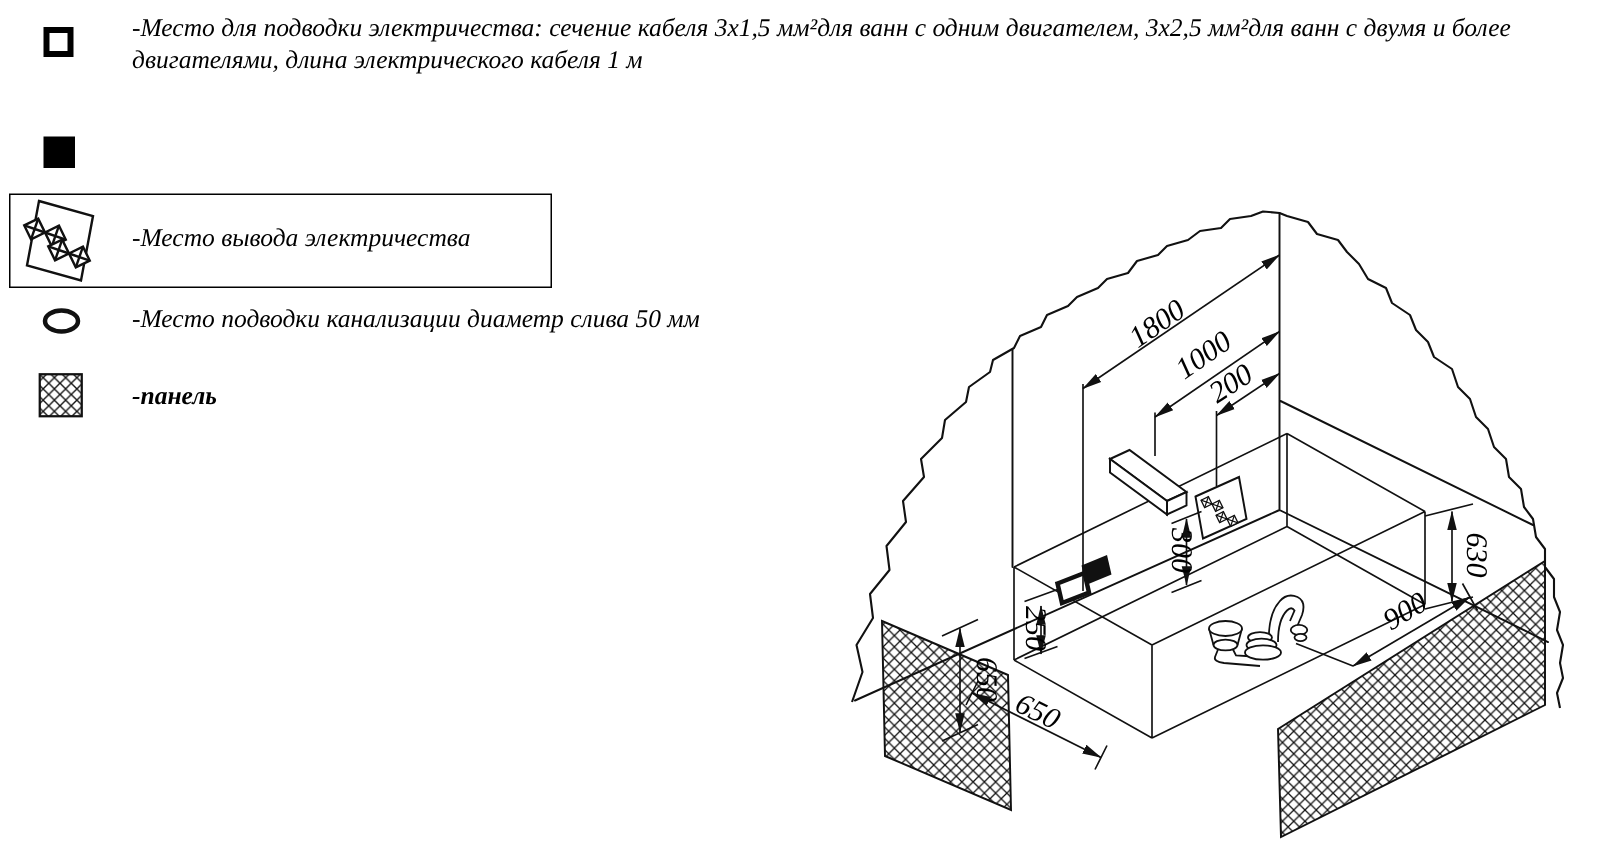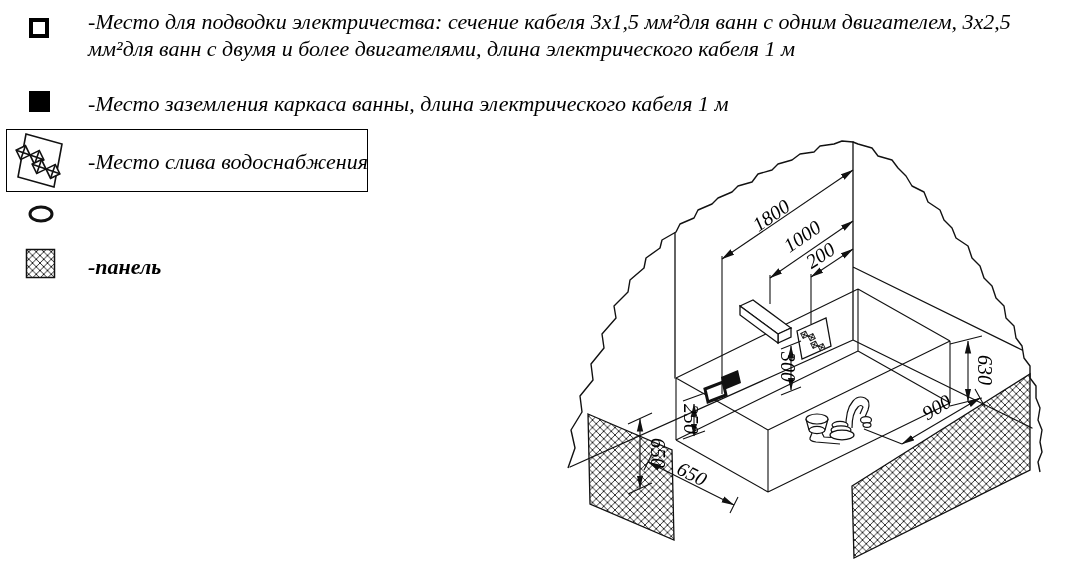--- a/index.html
+++ b/index.html
@@ -1,19 +1,19 @@
 <!DOCTYPE html>
 <html><head>
 <meta charset="utf-8">
 <style>
   html,body{margin:0;padding:0;background:#fff;}
   .page{position:relative;width:1072px;height:573px;background:#ffffff;overflow:hidden;
         font-family:"Liberation Serif",serif;font-style:italic;color:#000;}
   .abs{position:absolute;}
-  .lg-text{font-size:22px;line-height:1.22;}
+  .lg-text{font-size:17px;line-height:1.22;}
   .sym-open-square{width:12px;height:12px;border:4.5px solid #000;background:#fff;}
   .sym-black-square{width:21px;height:21px;background:#000;}
   .water-box{border:1.6px solid #000;background:#fff;}
   .drawing-svg{position:absolute;left:0;top:0;width:1072px;height:573px;pointer-events:none;}
   .ln{stroke:#111;stroke-width:1.3;fill:none;stroke-linecap:round;}
   .thin{stroke:#111;stroke-width:1.1;fill:none;}
   .wv{stroke:#111;stroke-width:1.4;fill:none;stroke-linejoin:round;}
   .wh{fill:#fff;stroke:#111;stroke-width:1.3;}
   .dim{font-family:"Liberation Serif",serif;font-style:italic;font-size:20px;fill:#000;text-anchor:middle;}
 </style>
@@ -21,40 +21,40 @@
 <body>
 
 <div class="page">
 
   <div class="abs" style="left:0;top:0;width:1072px;height:300px;">
 
     <div class="abs sym-open-square" style="left:29px;top:18px;"></div>
     <div class="abs lg-text" style="left:88px;top:9px;width:966px;">-Место для подводки электричества: сечение кабеля 3х1,5 мм²для ванн с одним двигателем, 3х2,5 мм²для ванн с двумя и более двигателями, длина электрического кабеля 1 м</div>
 
     <div class="abs sym-black-square" style="left:29px;top:91px;"></div>
-    <div class="abs lg-text" style="left:88px;top:91px;width:966px;">-Место заземления каркаса ванны, длина электрического кабеля 1 м</div>
 
     <div class="abs water-box" style="left:6px;top:129px;width:360px;height:61px;"></div>
     <svg class="abs" style="left:8px;top:131px;" width="72" height="58" viewBox="0 0 72 58">
       <defs>
         <g id="valveL" fill="#fff" stroke="#111" stroke-width="1.4">
           <rect x="-9" y="-9" width="9" height="9"></rect>
           <rect x="0" y="0" width="9" height="9"></rect>
           <path d="M-9,-9 L0,0 M-9,0 L0,-9 M0,0 L9,9 M0,9 L9,0"></path>
         </g>
       </defs>
       <polygon points="18,3 54,13 46,56 10,46" fill="#fff" stroke="#111" stroke-width="1.6"></polygon>
       <use href="#valveL" transform="translate(22,24) rotate(-26) scale(1.15)"></use>
       <use href="#valveL" transform="translate(38,38) rotate(-26) scale(1.15)"></use>
     </svg>
-    <div class="abs lg-text" style="left:88px;top:149px;">-Место слива водоснабжения</div>
+    <div class="abs lg-text" style="left:88px;top:149px;">-Место вывода электричества</div>
 
     <svg class="abs" style="left:26px;top:203px;" width="30" height="22" viewBox="0 0 30 22">
       <ellipse cx="15" cy="11" rx="11" ry="7" fill="#fff" stroke="#111" stroke-width="3"></ellipse>
     </svg>
+    <div class="abs lg-text" style="left:88px;top:203px;">-Место подводки канализации диаметр слива 50 мм</div>
 
     <svg class="abs" style="left:25px;top:248px;" width="31" height="31" viewBox="0 0 31 31">
       <defs>
         <pattern id="xhL" width="7.5" height="7.5" patternUnits="userSpaceOnUse">
           <path d="M0,7.5 L7.5,0 M0,0 L7.5,7.5" stroke="#111" stroke-width="0.9"></path>
         </pattern>
       </defs>
       <rect x="1.5" y="1.5" width="28" height="28" fill="url(#xhL)" stroke="#111" stroke-width="1.5"></rect>
     </svg>
     <div class="abs lg-text" style="left:88px;top:254px;font-weight:bold;">-панель</div>

